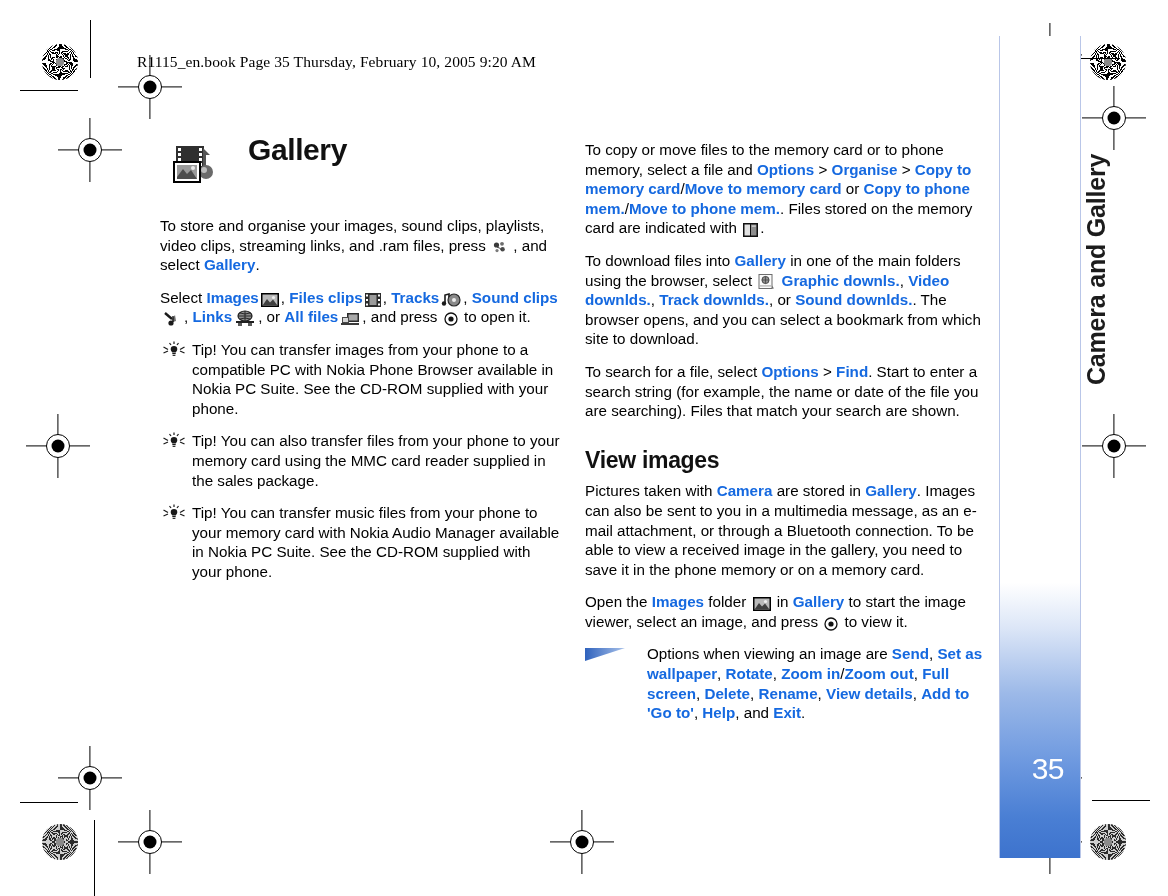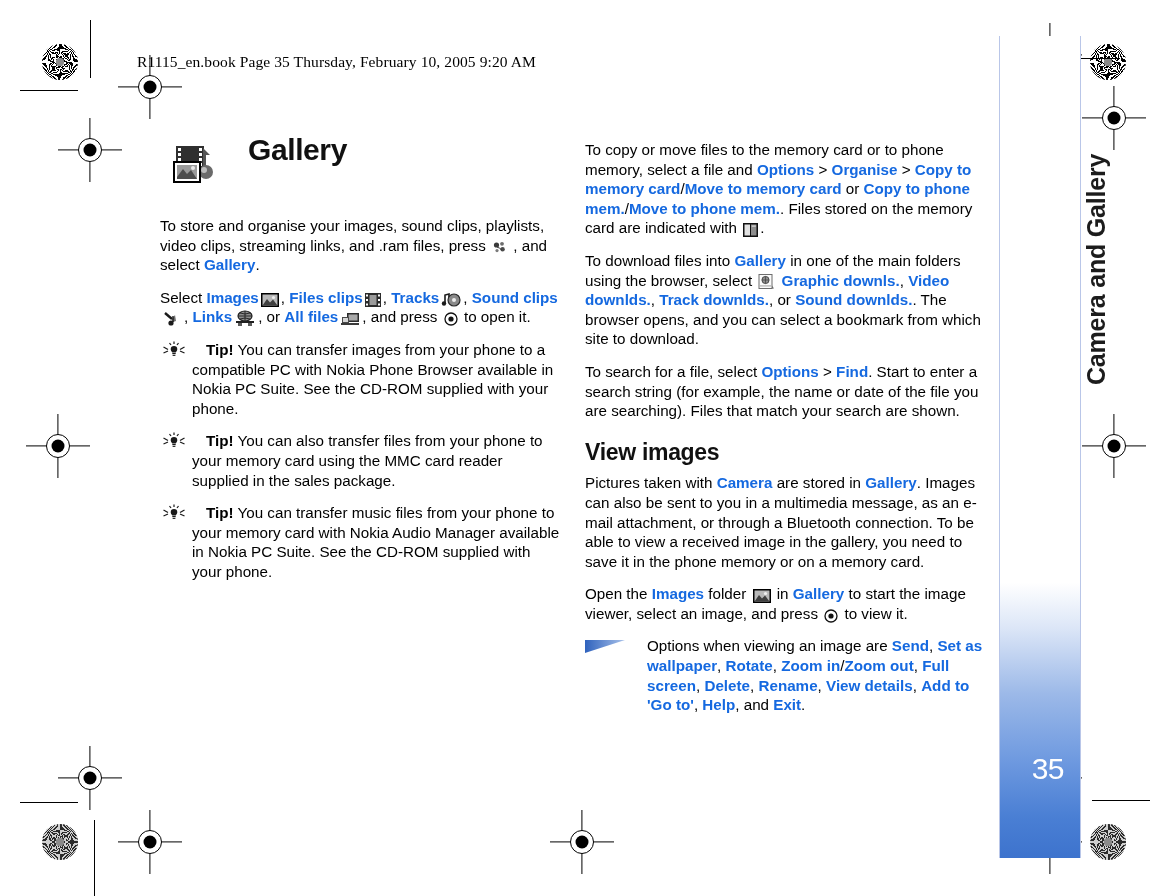--- a/index.html
+++ b/index.html
@@ -91,25 +91,25 @@
   
   .gal-head{
     position:relative;height:58px;margin:0 0 18px 0;
   }
   .gal-icon{position:absolute;left:12px;top:4px;width:46px;height:42px;}
   .gal-title{
     position:absolute;left:88px;top:0px;
     font-size:30px;font-weight:bold;letter-spacing:-0.4px;color:#111;
   }
   h2.sec{
-    font-size:23px;font-weight:bold;margin:22px 0 11px 0;letter-spacing:-0.3px;color:#111;
+    font-size:23px;font-weight:bold;margin:30px 0 11px 0;letter-spacing:-0.3px;color:#111;
   }
 
   .blue{color:#1569e0;font-weight:bold;}
-  b{font-weight:bold;margin-left:14px;}
+  b{font-weight:normal;}
 
   
   .tip{
     position:relative;padding-left:32px;margin:0 0 13px 0;
   }
   .tip .bulb{position:absolute;left:3px;top:1px;width:22px;height:18px;}
 
   
   .note{position:relative;padding-left:62px;margin:11px 0 0 0;}
   .note .arrow{position:absolute;left:0px;top:3px;width:44px;height:15px;}

